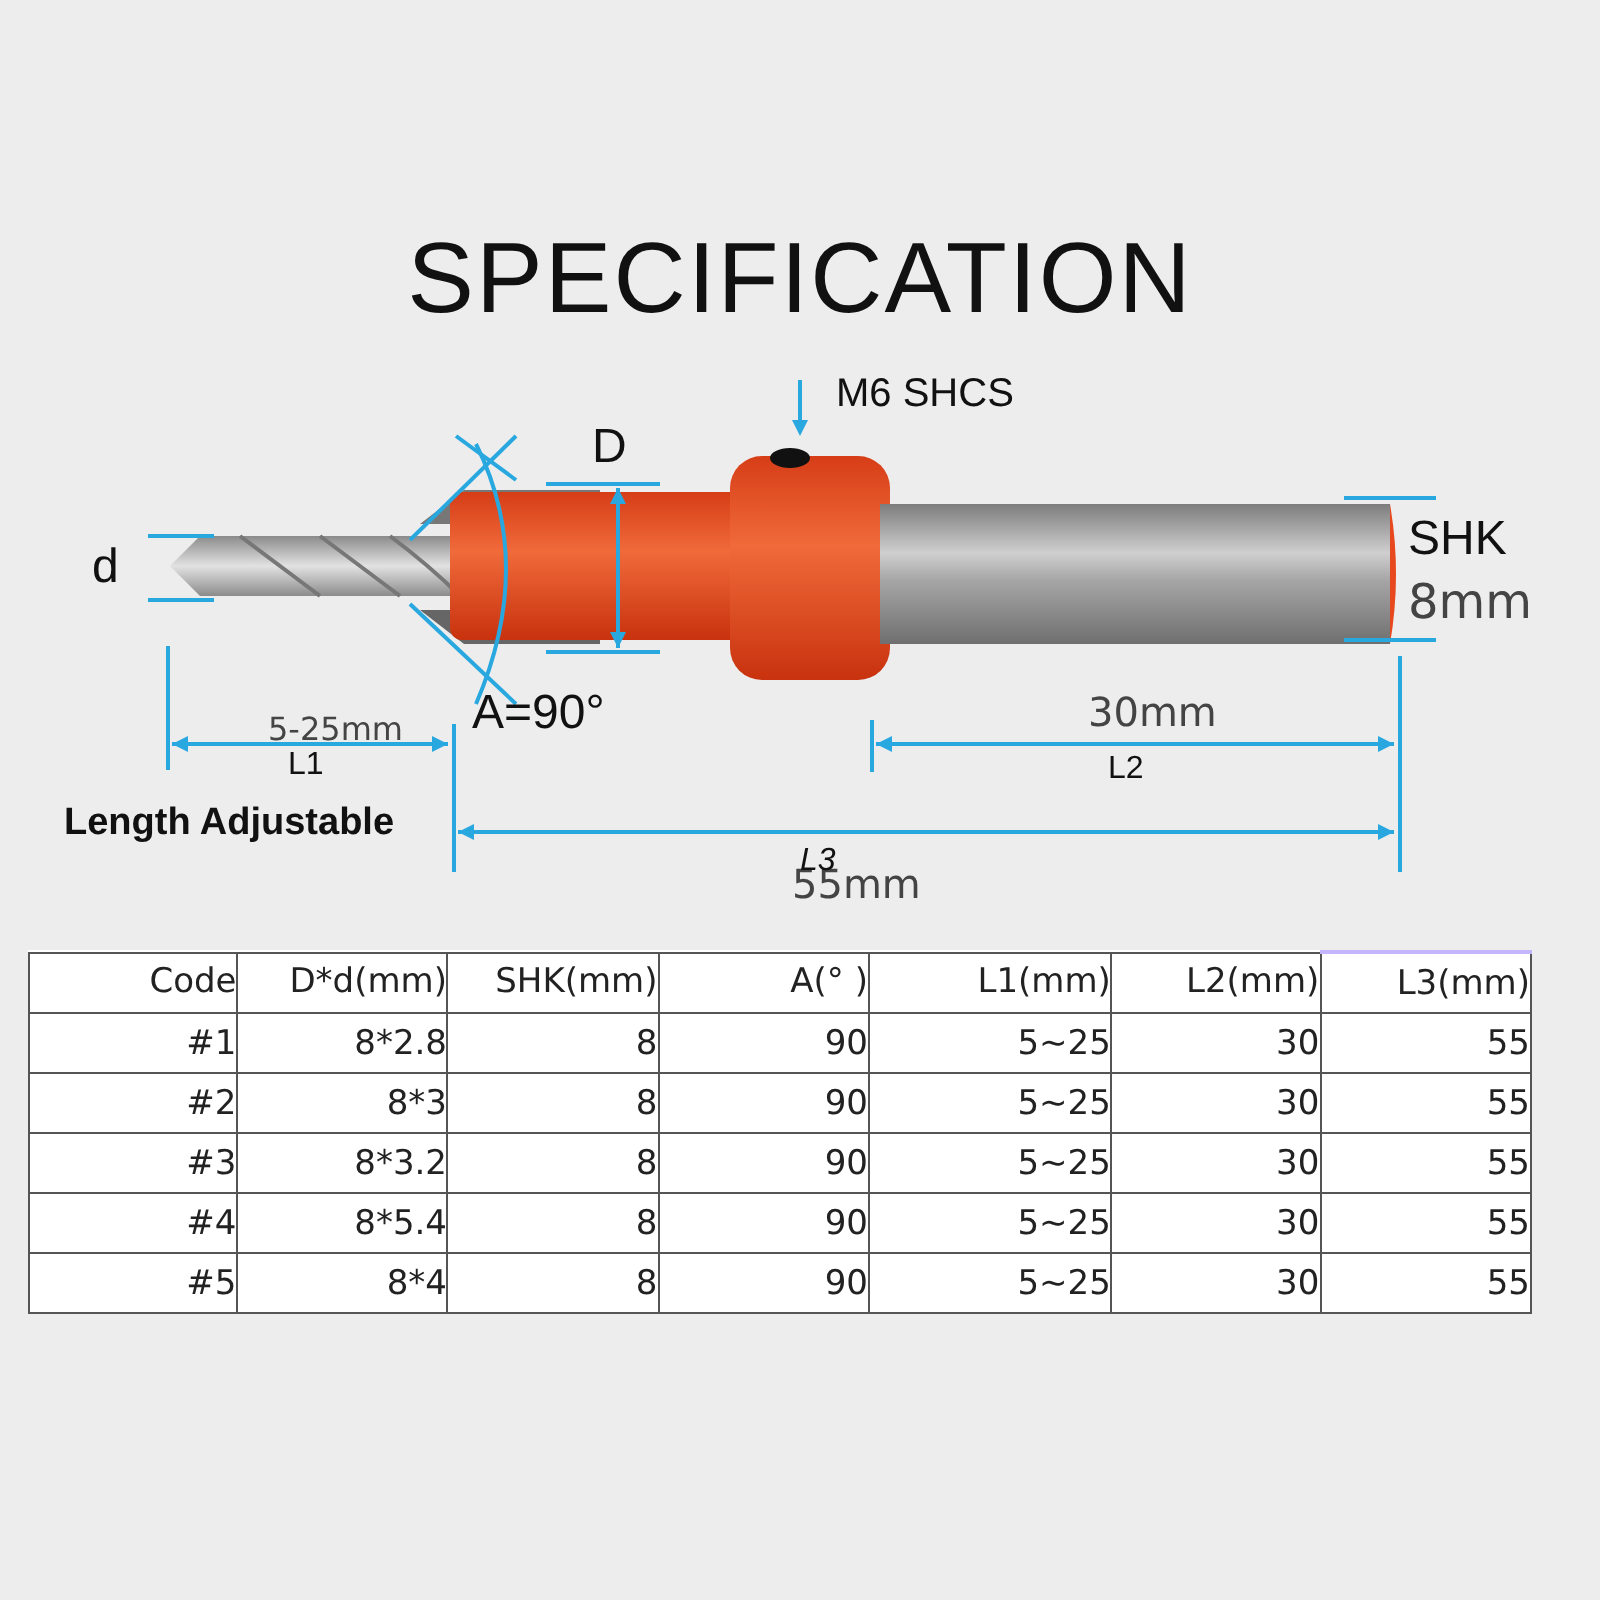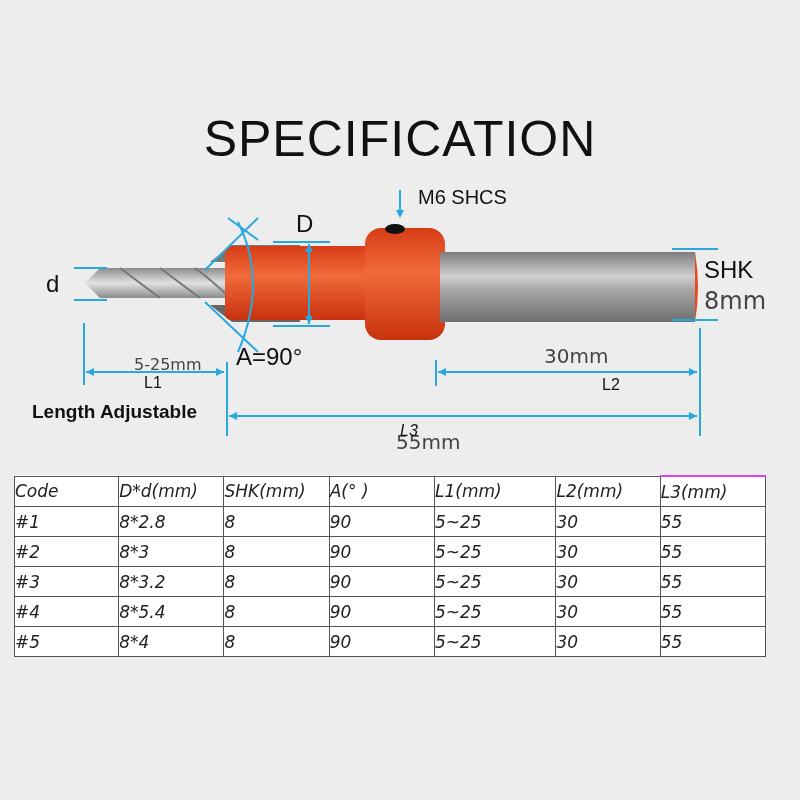--- a/index.html
+++ b/index.html
@@ -2,22 +2,22 @@
 <html><head>
 <meta charset="utf-8">
 <style>
   html,body{margin:0;padding:0;}
   body{width:800px;height:800px;background:#ededed;position:relative;overflow:hidden;font-family:"Liberation Sans",sans-serif;color:#111;}
   .title{position:absolute;left:0;width:800px;top:110px;text-align:center;font-size:50px;letter-spacing:1px;color:#111;}
   svg.diagram{position:absolute;left:0;top:0;}
   .lbl{position:absolute;white-space:nowrap;}
   .dim{color:#444;font-family:"DejaVu Sans",sans-serif;}
   table.spec{position:absolute;left:14px;top:475px;width:752px;border-collapse:collapse;background:#fff;font-family:"DejaVu Sans",sans-serif;font-size:17px;color:#222;}
-  table.spec th,table.spec td{border:1px solid #555;text-align:left;height:29px;padding:0;font-weight:normal;font-style:italic;}
-  table.spec th.last{border-top:2px solid #d946ef;}
+  table.spec th,table.spec td{border:1px solid #555;text-align:right;height:29px;padding:0;font-weight:normal;}
+  table.spec th.last{border-top:2px solid #c4b5fd;}
 </style>
 </head>
 <body>
 
 <div class="title">SPECIFICATION</div>
 
 <svg class="diagram" width="800" height="460" viewBox="0 0 800 460">
   <defs>
     <linearGradient id="steel" x1="0" y1="0" x2="0" y2="1">
       <stop offset="0" stop-color="#7d7d7d"></stop>
@@ -101,21 +101,21 @@
 <div class="lbl" style="left:418px;top:186px;font-size:20px;">M6 SHCS</div>
 <div class="lbl" style="left:296px;top:210px;font-size:24px;">D</div>
 <div class="lbl" style="left:46px;top:270px;font-size:24px;">d</div>
 <div class="lbl" style="left:704px;top:256px;font-size:24px;">SHK</div>
 <div class="lbl dim" style="left:704px;top:287px;font-size:24px;">8mm</div>
 <div class="lbl" style="left:236px;top:343px;font-size:24px;">A=90°</div>
 <div class="lbl dim" style="left:134px;top:355px;font-size:16px;">5-25mm</div>
 <div class="lbl" style="left:144px;top:374px;font-size:16px;text-align:right;">L1</div>
 <div class="lbl" style="left:32px;top:401px;font-size:19px;font-weight:bold;">Length Adjustable</div>
 <div class="lbl dim" style="left:530px;top:344px;font-size:20px;margin-left:14px;">30mm</div>
-<div class="lbl" style="left:554px;top:376px;font-size:16px;margin-left:48px;">L2</div>
+<div class="lbl" style="left:554px;top:376px;font-size:16px;">L2</div>
 <div class="lbl dim" style="left:396px;top:390px;font-size:20px;margin-top:40px;">55mm</div>
 <div class="lbl" style="left:400px;top:422px;font-size:16px;font-style:italic;">L3</div>
 
 <table class="spec">
   <colgroup>
     <col style="width:103px">
       <col style="width:104px">
       <col style="width:104px">
       <col style="width:104px">
       <col style="width:120px">

